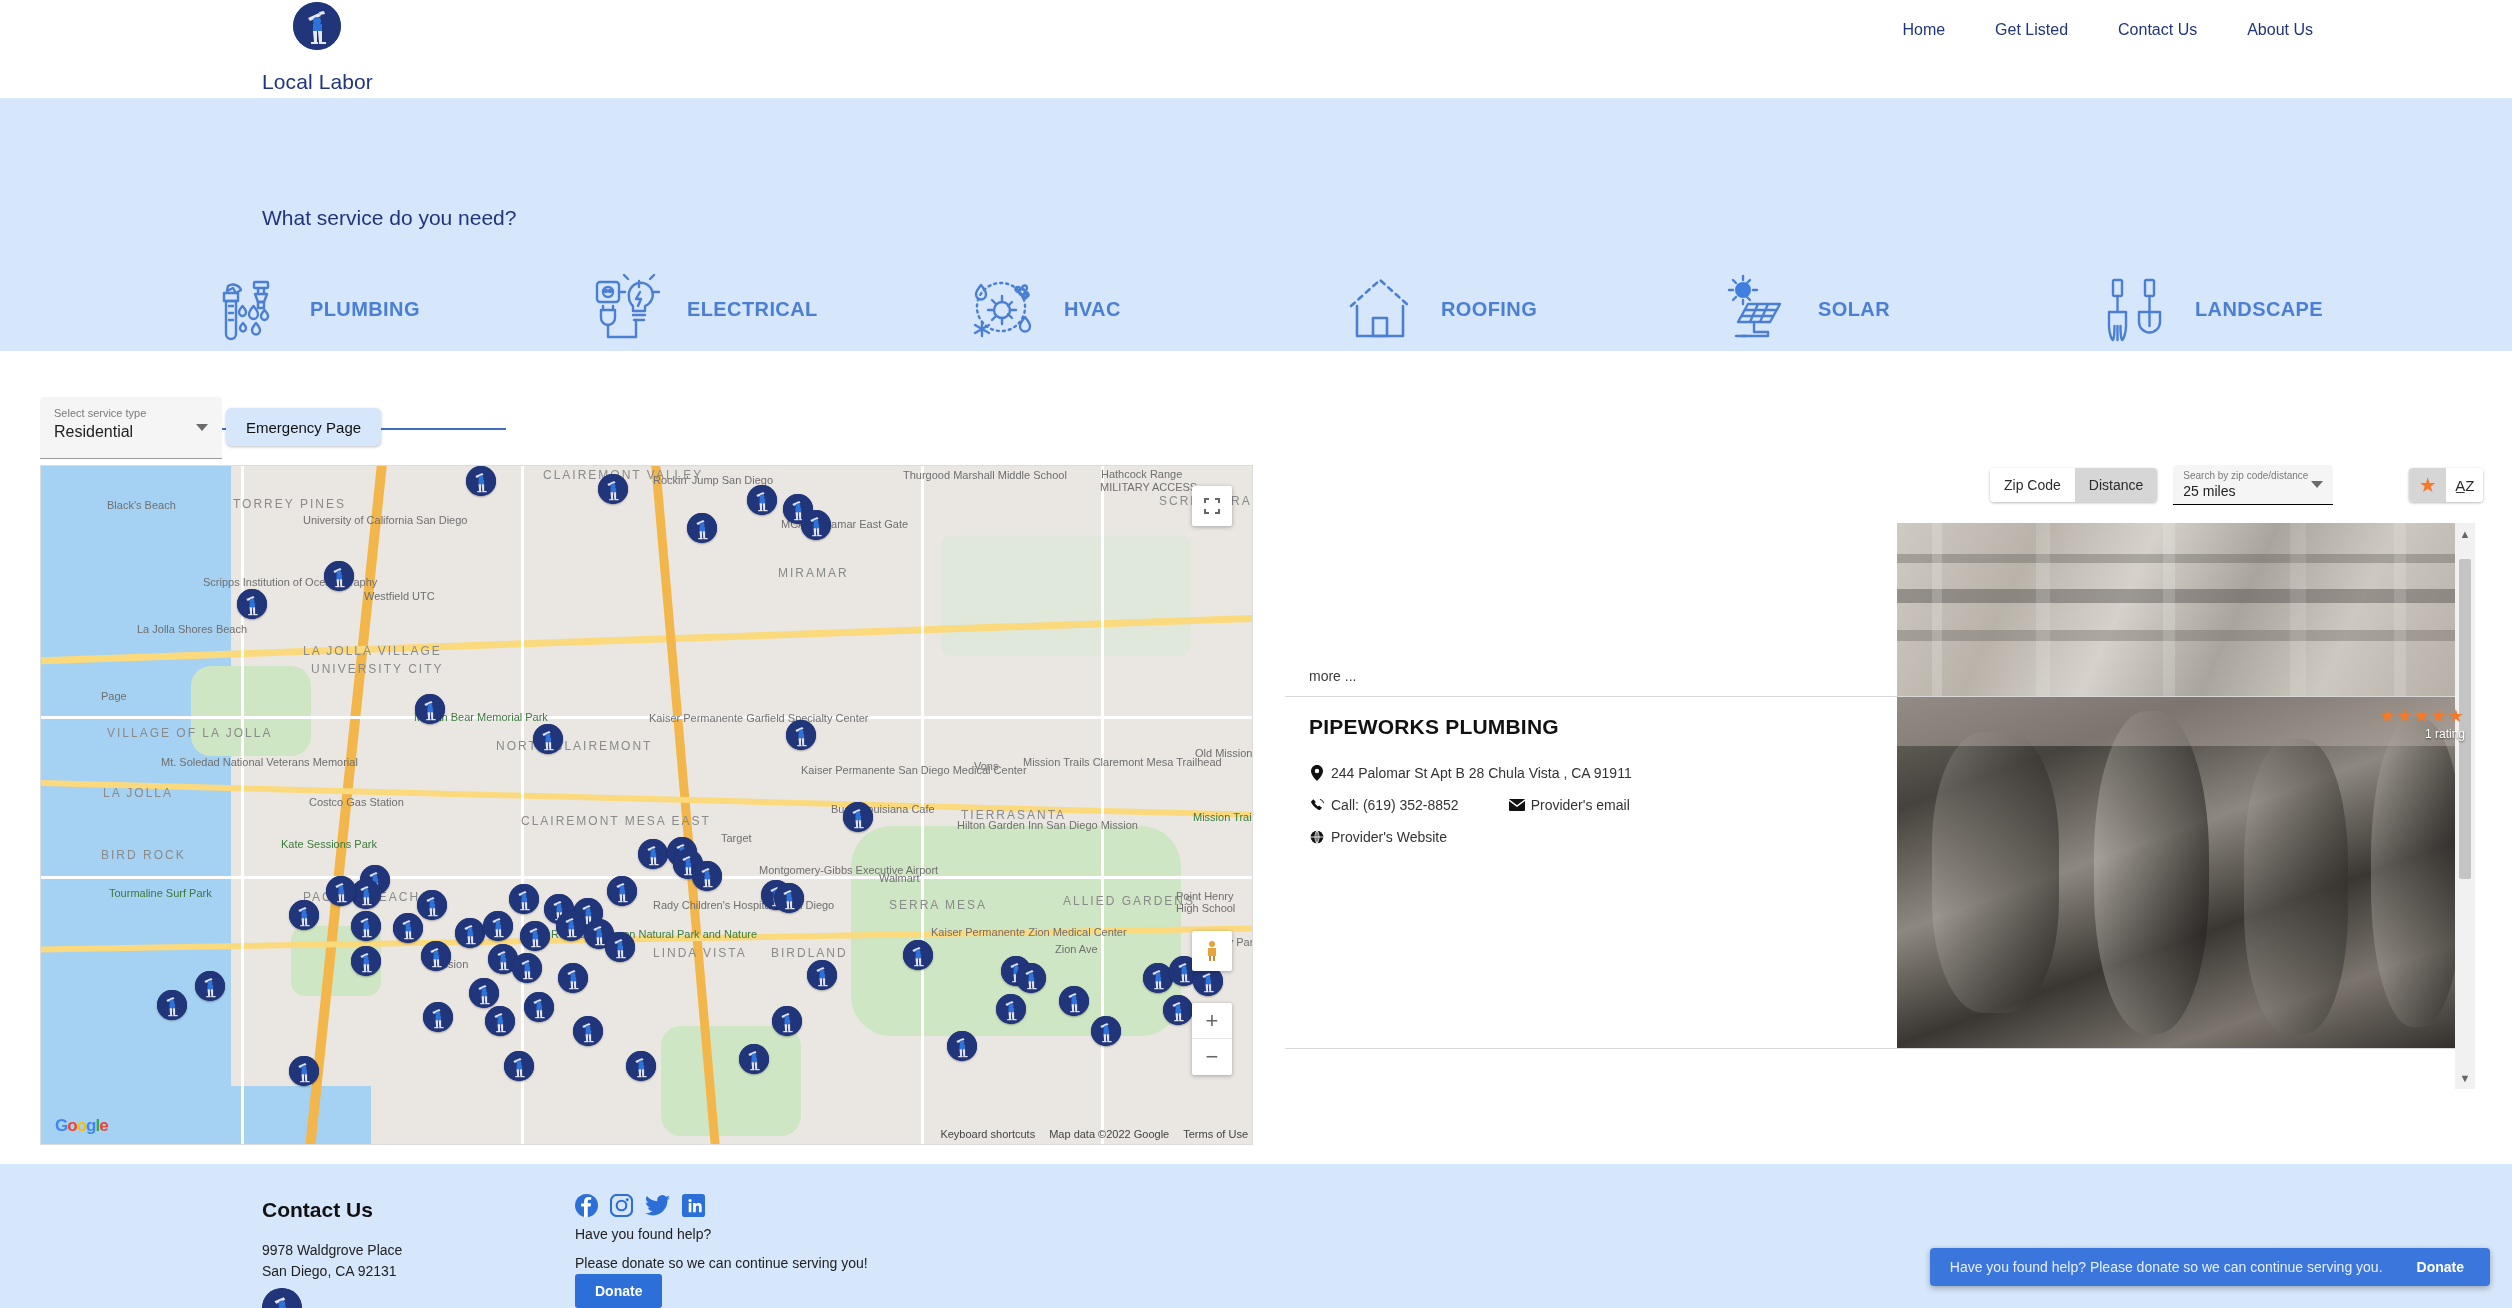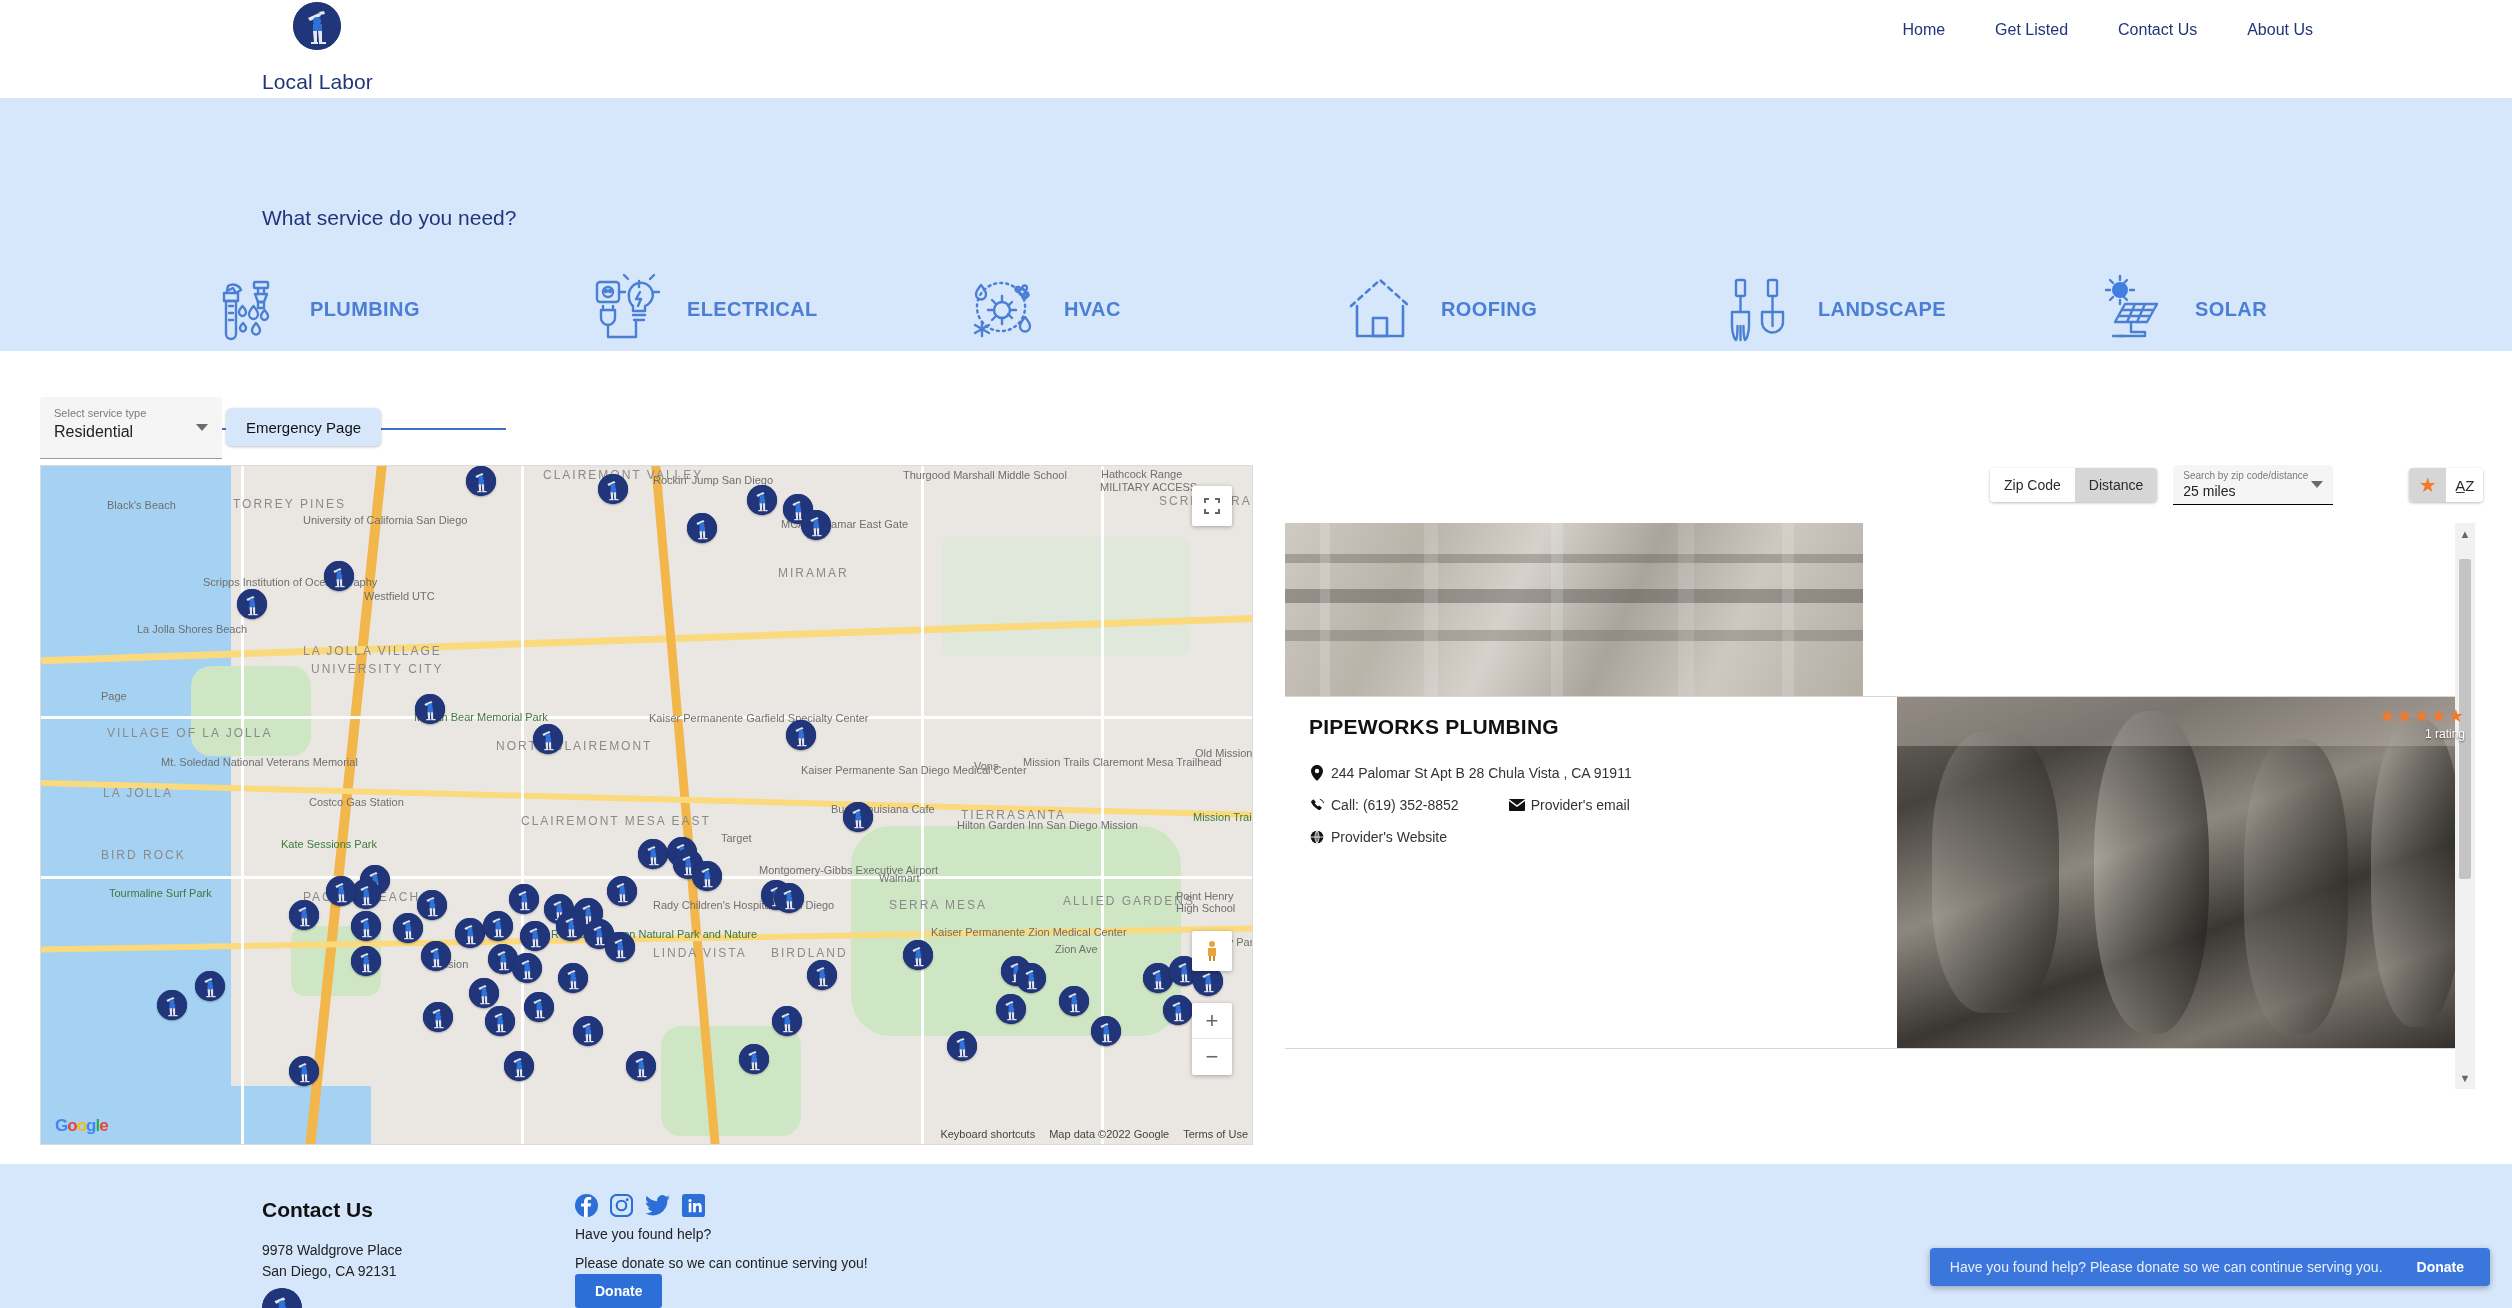--- a/index.html
+++ b/index.html
@@ -339,43 +339,43 @@
           <path d="M16 36v30h46V36"></path>
           <rect x="32" y="48" width="14" height="18"></rect>
         </svg>
       </span>
       <span class="svc-label">ROOFING</span>
     </div>
 
     <div class="service">
       <span class="svc-icon">
         <svg width="78" height="78" viewBox="0 0 78 78" fill="none" stroke="#4a7fd4" stroke-width="2.4" stroke-linecap="round" stroke-linejoin="round">
+          <circle cx="25" cy="20" r="8" fill="#3f7fe0" stroke="none"></circle>
+          <path d="M25 6v4M25 30v4M11 20h4M35 20h4M15 10l3 3M32 10l-3 3M15 30l3-3M32 30l-3-3"></path>
+          <path d="M20 52 L30 34 L62 34 L52 52 Z"></path>
+          <path d="M27 40h30M24 46h30M40 34l-8 18M50 34l-8 18"></path>
+          <path d="M36 52v10M24 66h26v-4H36"></path>
+          <path d="M18 66h10"></path>
+        </svg>
+      </span>
+      <span class="svc-label">SOLAR</span>
+    </div>
+
+    <div class="service">
+      <span class="svc-icon">
+        <svg width="78" height="78" viewBox="0 0 78 78" fill="none" stroke="#4a7fd4" stroke-width="2.4" stroke-linecap="round" stroke-linejoin="round">
           <rect x="18" y="10" width="9" height="16" rx="1.5"></rect>
           <path d="M22.5 26v16"></path>
           <path d="M14 42h17v14c0 8-3 14-4 14s-1.5-8-1.5-14M22.5 56v14M14 42v14c0 8 3 14 4 14s1.5-8 1.5-14"></path>
           <rect x="50" y="10" width="9" height="16" rx="1.5"></rect>
           <path d="M54.5 26v30"></path>
           <path d="M44 42h21v10a10.5 10.5 0 0 1-21 0z"></path>
         </svg>
       </span>
       <span class="svc-label">LANDSCAPE</span>
-    </div>
-
-    <div class="service">
-      <span class="svc-icon">
-        <svg width="78" height="78" viewBox="0 0 78 78" fill="none" stroke="#4a7fd4" stroke-width="2.4" stroke-linecap="round" stroke-linejoin="round">
-          <circle cx="25" cy="20" r="8" fill="#3f7fe0" stroke="none"></circle>
-          <path d="M25 6v4M25 30v4M11 20h4M35 20h4M15 10l3 3M32 10l-3 3M15 30l3-3M32 30l-3-3"></path>
-          <path d="M20 52 L30 34 L62 34 L52 52 Z"></path>
-          <path d="M27 40h30M24 46h30M40 34l-8 18M50 34l-8 18"></path>
-          <path d="M36 52v10M24 66h26v-4H36"></path>
-          <path d="M18 66h10"></path>
-        </svg>
-      </span>
-      <span class="svc-label">SOLAR</span>
     </div>
 
   </div>
   <div class="hero-underline"></div>
 </div>
 
 <div class="mat-select">
   <span class="ms-label">Select service type</span>
   <span class="ms-value">Residential</span>
   <span class="mat-arrow"></span>
@@ -1396,20 +1396,23 @@
     <button class="active">
       <span class="star-on">★</span>
     </button>
     <button>A̲Z</button>
   </div>
 </div>
 
 <div class="results">
 
   <div class="card" style="height:174px;">
+    <div class="card-body">
+      <div class="card-more">more ...</div>
+    </div>
     <div class="card-photo">
       <div class="ph-inner" style="background:
         linear-gradient(115deg,#cfcac2 0%,#b9b3aa 22%,#d6d2cb 40%,#a9a49c 58%,#cdc8c0 76%,#b3ada4 100%);">
         <div style="position:absolute;left:0;top:18%;width:100%;height:9px;background:rgba(90,85,80,.35)"></div>
         <div style="position:absolute;left:0;top:38%;width:100%;height:14px;background:rgba(70,66,62,.4)"></div>
         <div style="position:absolute;left:0;top:62%;width:100%;height:11px;background:rgba(110,105,98,.4)"></div>
         <div style="position:absolute;left:6%;top:0;width:10px;height:100%;background:rgba(255,255,255,.18)"></div>
         <div style="position:absolute;left:24%;top:0;width:14px;height:100%;background:rgba(255,255,255,.14)"></div>
         <div style="position:absolute;left:46%;top:0;width:12px;height:100%;background:rgba(255,255,255,.16)"></div>
         <div style="position:absolute;left:68%;top:0;width:16px;height:100%;background:rgba(255,255,255,.12)"></div>

